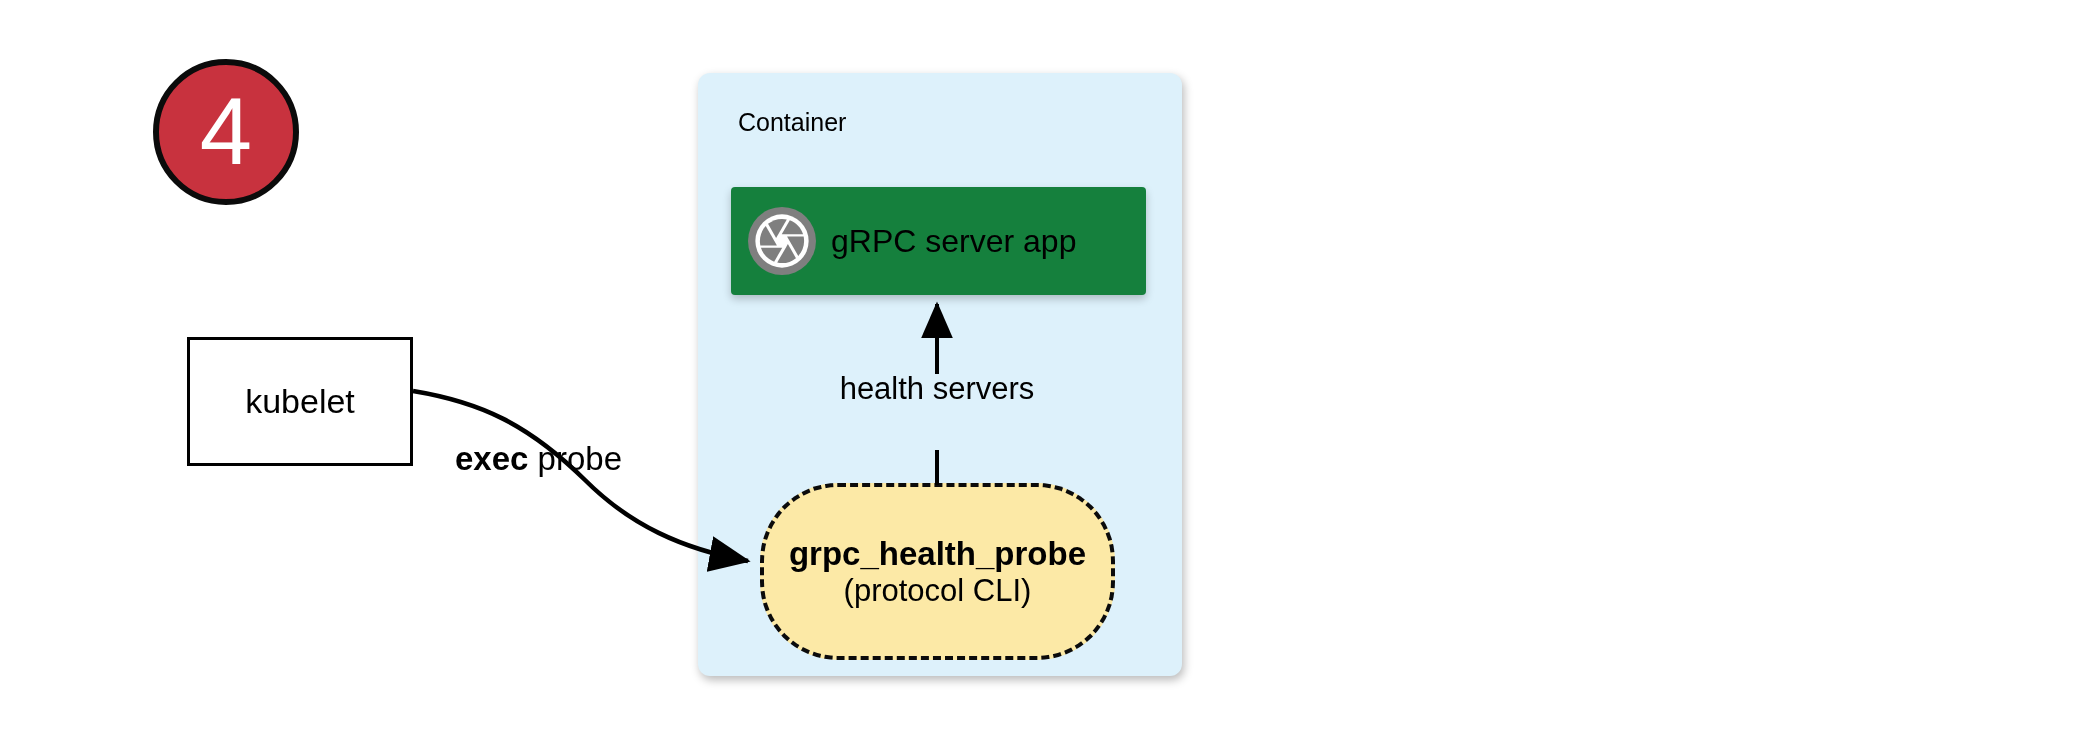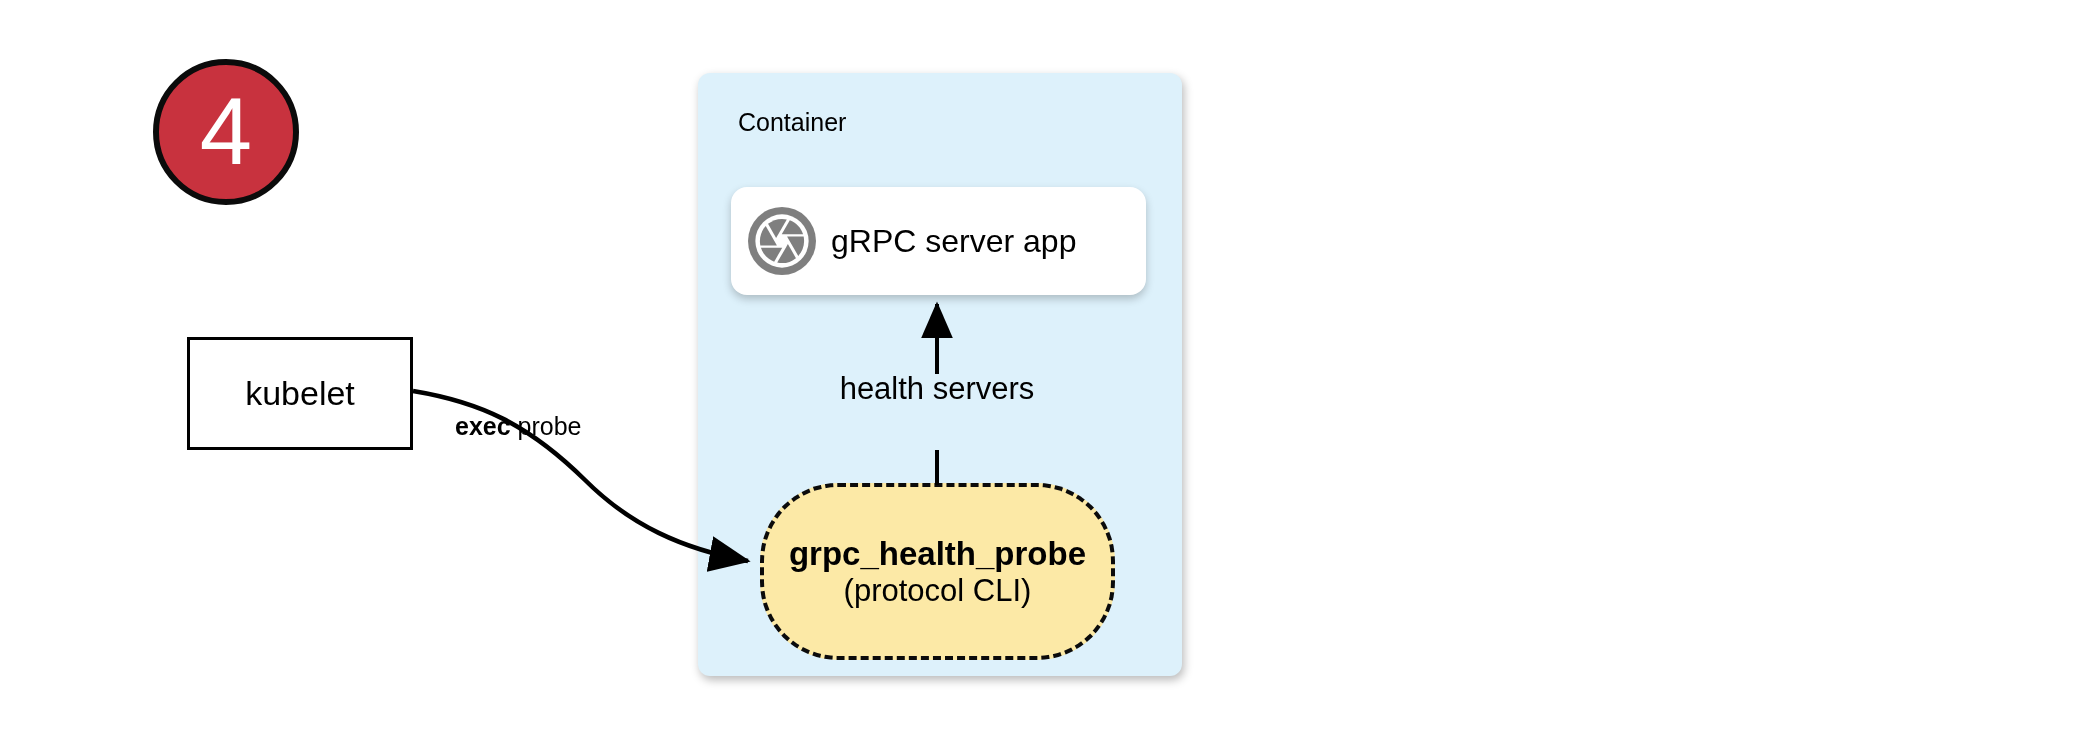--- a/index.html
+++ b/index.html
@@ -25,21 +25,21 @@
     display: flex; align-items: center; justify-content: center;
     color: #fff;
     font-size: 94px;
     font-weight: 400;
   }
 
   
   .kubelet {
     position: absolute;
     left: 187px; top: 337px;
-    width: 226px; height: 113px;
+    width: 226px; height: 129px;
     background: #fff;
     border: 3px solid #000;
     display: flex; align-items: center; justify-content: center;
     font-size: 34px;
   }
 
   
   .container-box {
     position: absolute;
     left: 698px; top: 73px;
@@ -51,22 +51,22 @@
   .container-title {
     position: absolute;
     left: 40px; top: 35px;
     font-size: 25px;
   }
 
   .server-box {
     position: absolute;
     left: 33px; top: 114px;
     width: 415px; height: 108px;
-    background: #ffffff;
-    border-radius: 16px;
+    background: #15803d;
+    border-radius: 4px;
     box-shadow: 0 4px 9px rgba(0,0,0,0.22);
     display: flex; align-items: center;
     padding-left: 17px;
     gap: 15px;
     font-size: 32px;
   }
   .server-box .icon { width: 68px; height: 68px; flex: 0 0 auto; display: block; }
 
   .arrow-label {
     position: absolute;
@@ -93,22 +93,22 @@
   
   .arrows {
     position: absolute;
     left: 0; top: 0;
     width: 2100px; height: 750px;
     pointer-events: none;
   }
 
   .exec-label {
     position: absolute;
-    left: 455px; top: 412px;
-    font-size: 25px;
+    left: 455px; top: 440px;
+    font-size: 33px;
     white-space: nowrap;
   }
 
   .note {
     position: absolute;
     left: 1317px; top: 118px;
     font-size: 31px;
     line-height: 40px;
     white-space: nowrap;
   }

